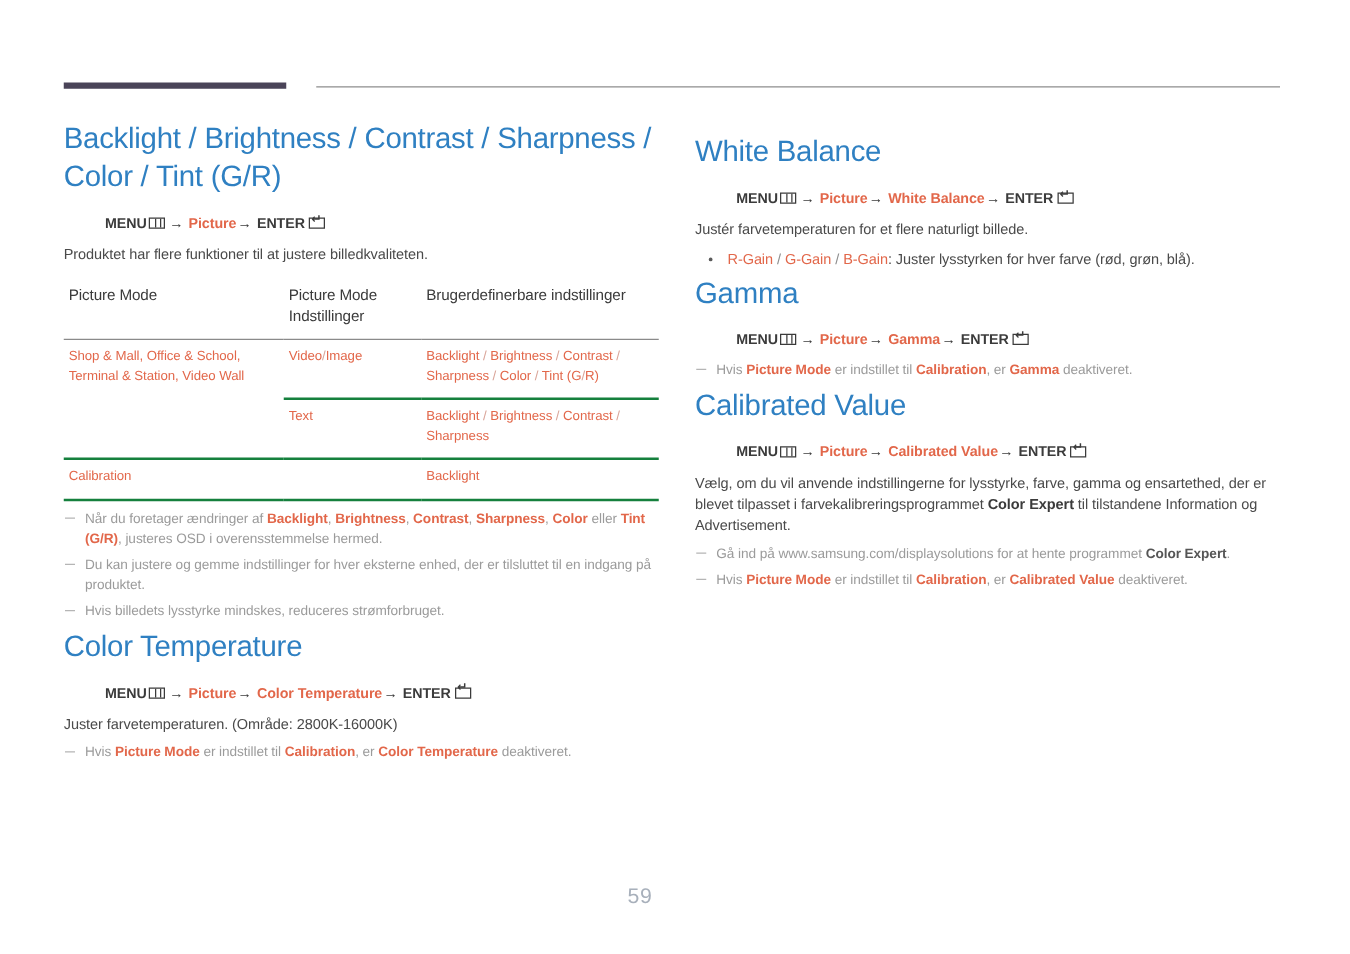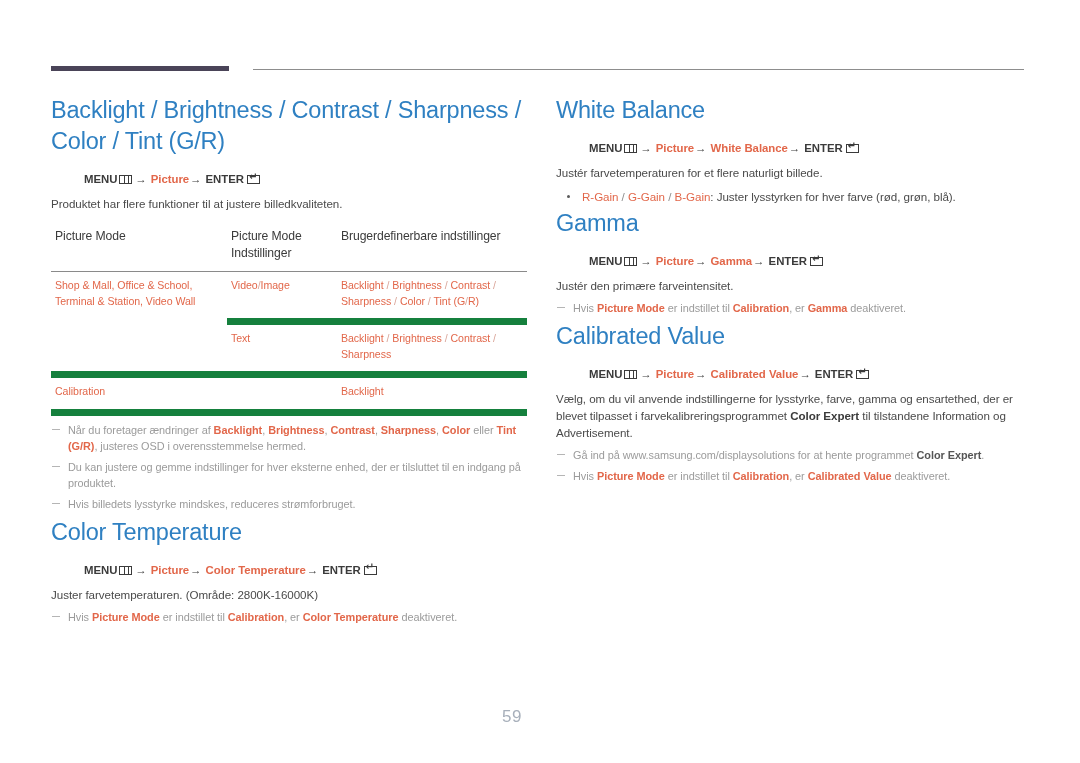--- a/index.html
+++ b/index.html
@@ -43,21 +43,21 @@
   
   .col-left {
     position: absolute;
     left: 51px;
     top: 95px;
     width: 478px;
   }
   .col-right {
     position: absolute;
     left: 556px;
-    top: 95px;
+    top: 106px;
     width: 470px;
   }
 
   
   h1.sec {
     color: #2f80c2;
     font-size: 23.5px;
     font-weight: normal;
     line-height: 31px;
     margin: 0 0 14px 0;
@@ -198,21 +198,21 @@
   table.picmode thead tr { border-bottom: 1.4px solid #8a8a8a; }
   table.picmode td {
     font-size: 10.6px;
     line-height: 15.5px;
     color: #e2674a;
     vertical-align: top;
     padding: 6px 6px 9px 4px;
     letter-spacing: -0.05px;
   }
   table.picmode td .sep { color: #d9a498; }
-  table.picmode .b-bottom { border-bottom: 7px solid #15803d; }
+  table.picmode .b-bottom { border-bottom: 2px solid #15803d; }
   .col-a { width: 176px; }
   .col-b { width: 110px; }
   .col-c { width: 190px; }
 
   
   .pageno {
     position: absolute;
     left: 0;
     top: 707px;
     width: 1024px;
@@ -315,21 +315,20 @@
 
     <h1 class="sec sec-gap-lg">Gamma</h1>
 
     <p class="path">
       <span>MENU</span><span class="icon-menu"></span><span class="arr">→</span>
       <span class="hl">Picture</span><span class="arr">→</span>
       <span class="hl">Gamma</span><span class="arr">→</span>
       <span>ENTER</span><span class="icon-enter"></span>
     </p>
 
-    <p class="body">Justér den primære farveintensitet.</p>
 
     <ul class="notes">
       <li>Hvis <b>Picture Mode</b> er indstillet til <b>Calibration</b>, er <b>Gamma</b> deaktiveret.</li>
     </ul>
 
     <h1 class="sec sec-gap-md">Calibrated Value</h1>
 
     <p class="path">
       <span>MENU</span><span class="icon-menu"></span><span class="arr">→</span>
       <span class="hl">Picture</span><span class="arr">→</span>

